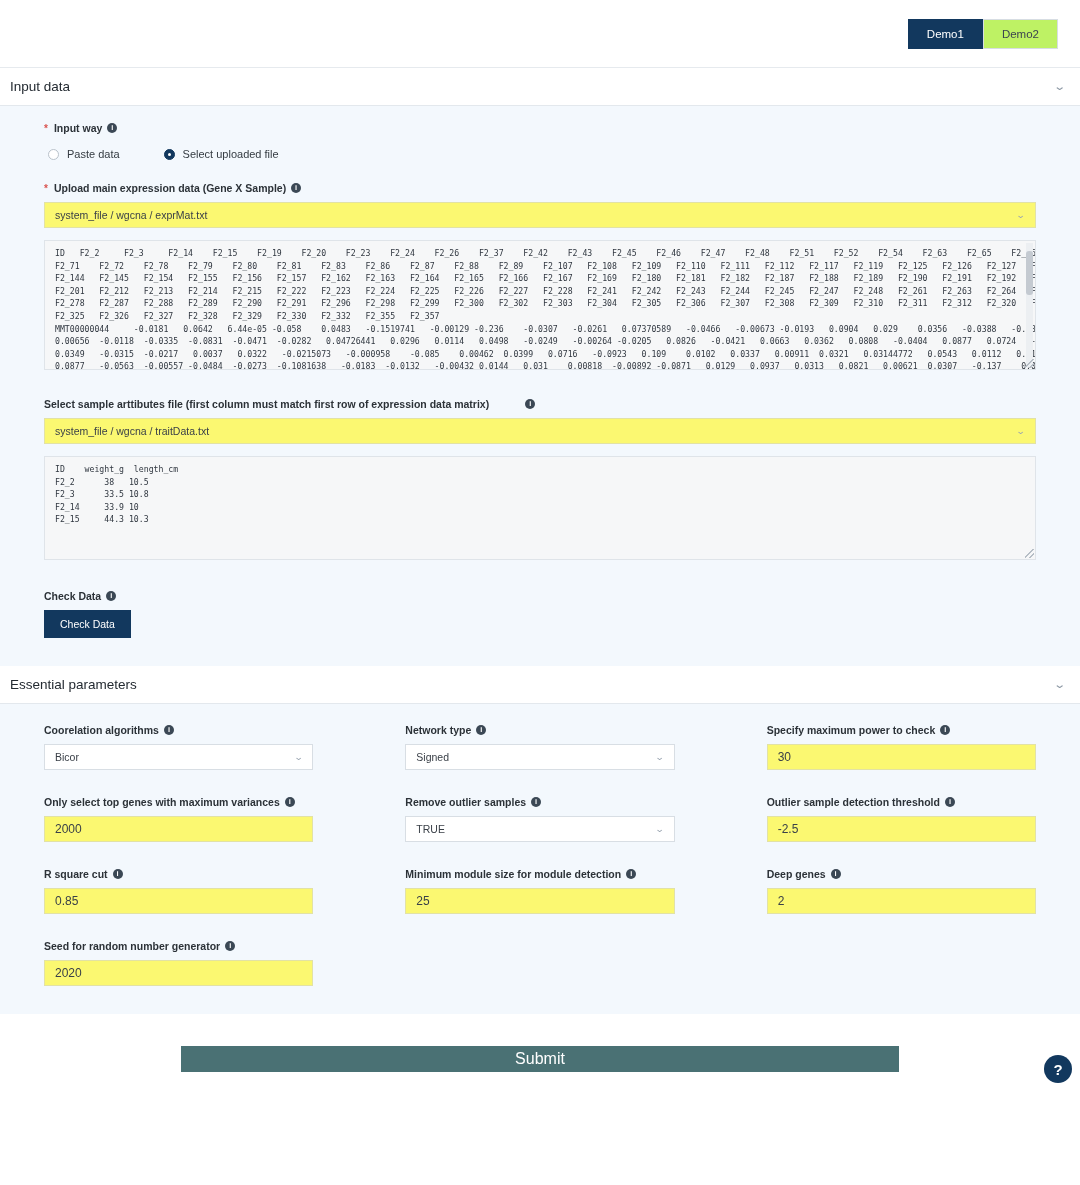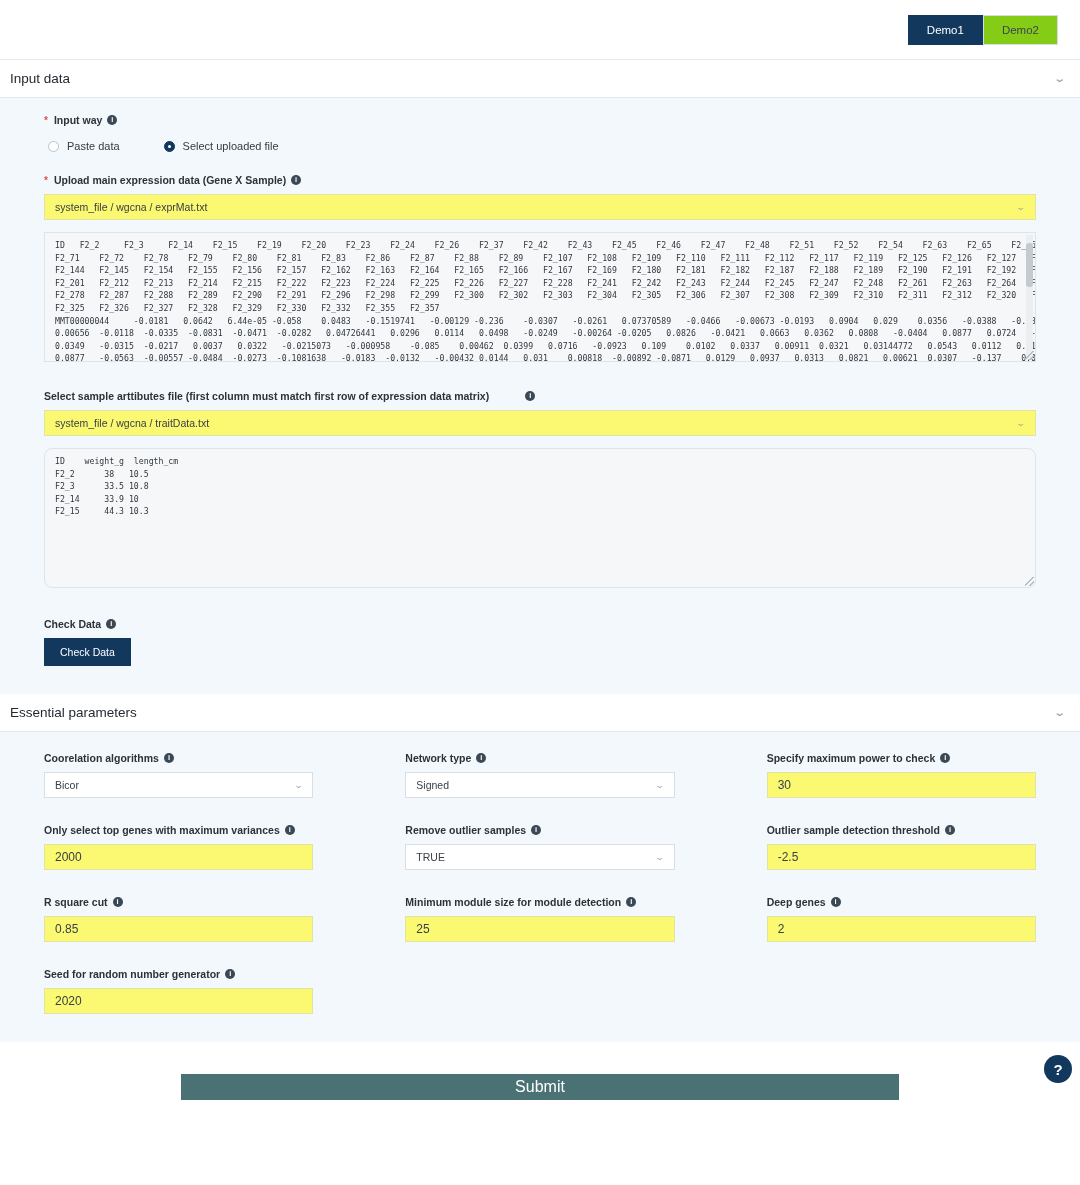--- a/index.html
+++ b/index.html
@@ -7,34 +7,34 @@
     margin: 0; padding: 0;
     width: 1080px;
     background: #ffffff;
     font-family: "Liberation Sans", sans-serif;
     color: #2b2f33;
   }
   body { width: 1080px; min-height: 1185px; position: relative; }
 
   
   .topbar {
-    height: 60px;
+    height: 68px;
     background: #ffffff;
     display: flex;
     align-items: center;
     justify-content: flex-end;
     padding-right: 22px;
     border-bottom: 1px solid #e6eaee;
   }
   .demo-tabs { display: flex; }
   .demo-tab {
     font-size: 11.5px;
     padding: 7px 18px;
     border: 1px solid #d7dde3;
-    background: #84cc16;
+    background: #bef264;
     color: #3c4450;
     cursor: pointer;
     line-height: 14px;
   }
   .demo-tab.active {
     background: #12385e;
     border-color: #12385e;
     color: #ffffff;
   }
 
@@ -156,21 +156,21 @@
     font-family: "DejaVu Sans Mono", monospace;
     font-size: 8.2px;
     line-height: 12.6px;
     color: #303740;
     padding: 6px 8px 6px 10px;
     overflow: hidden;
     position: relative;
     white-space: pre;
   }
   .data-area.expr { height: 130px; }
-  .data-area.trait { height: 140px; border-radius: 8px; }
+  .data-area.trait { height: 104px; }
   .scrollbar {
     position: absolute;
     top: 2px; right: 2px;
     width: 7px; bottom: 2px;
     background: #eceff2;
   }
   .scroll-thumb {
     position: absolute;
     top: 8px; left: 0;
     width: 7px; height: 44px;

